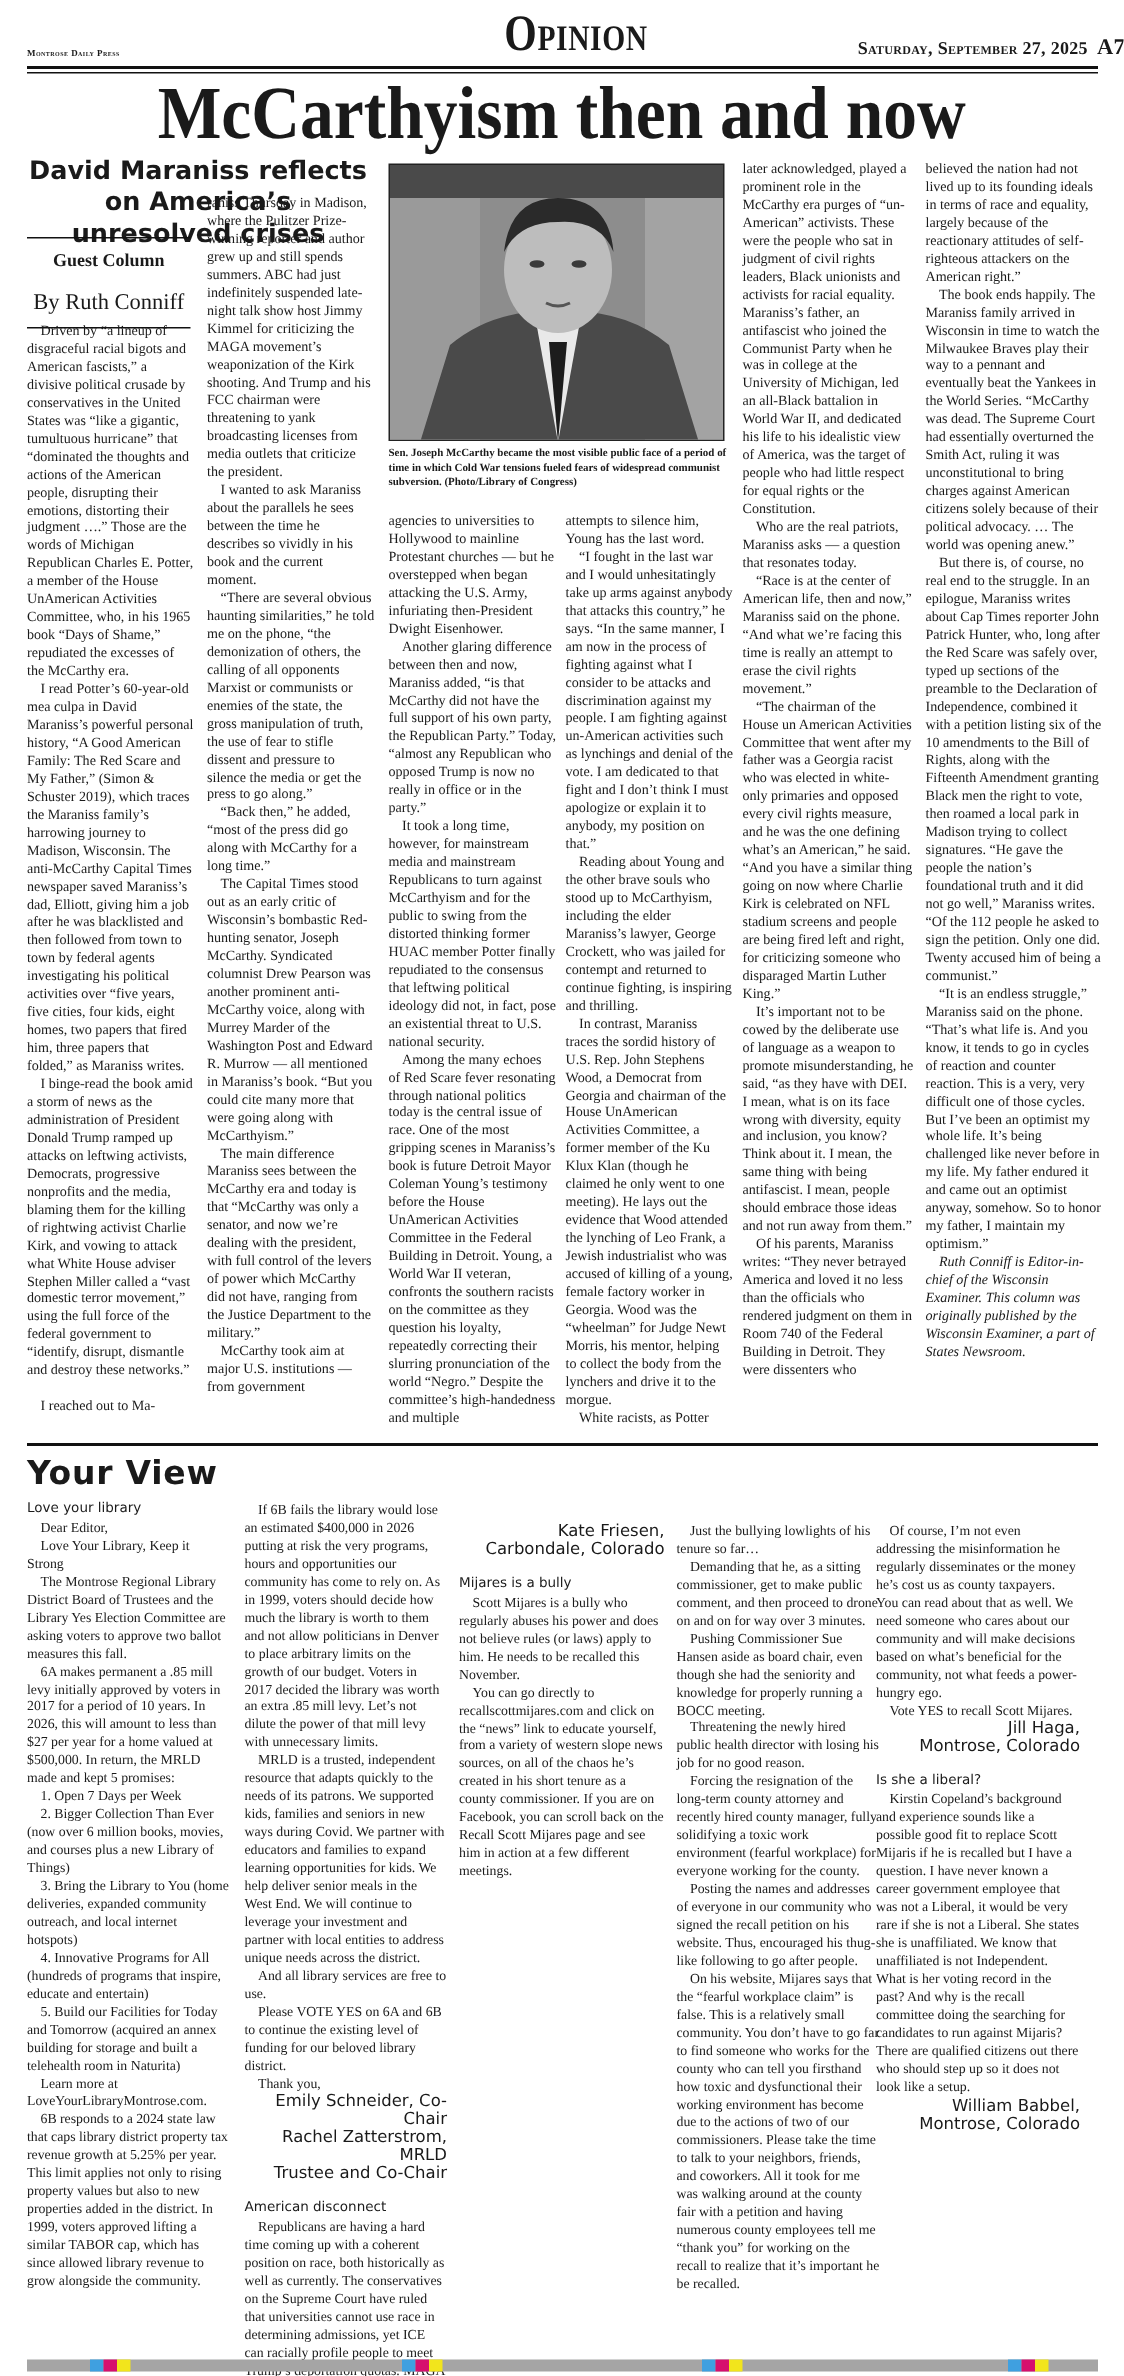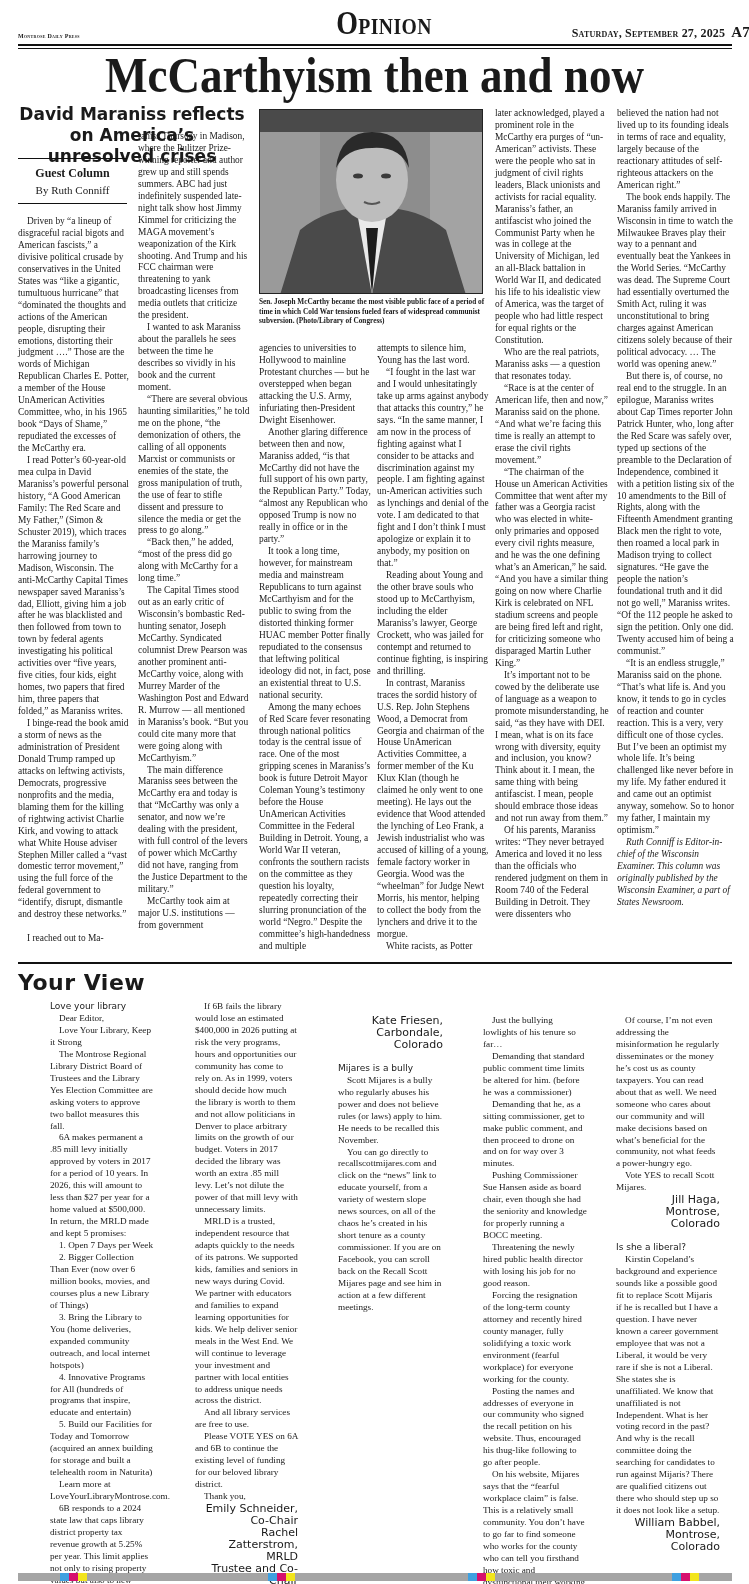--- a/index.html
+++ b/index.html
@@ -12,36 +12,36 @@
   .mh-right { position: absolute; right: 0; bottom: 3px; font-size: 12px; font-variant: small-caps; font-weight: bold; letter-spacing: 0.2px; }
   .mh-right .page { margin-left: 6px; font-size: 15px; }
   .rule-double { position: absolute; left: 18px; width: 714px; top: 44px; height: 5px; border-top: 2px solid #111; border-bottom: 1px solid #111; }
 
   .headline { position: absolute; left: 0; top: 45px; width: 749px; text-align: center; font-size: 50px; font-weight: bold; line-height: 60px; letter-spacing: 0px; transform: scaleX(0.9); }
 
   .subhead { position: absolute; left: 18px; top: 104px; width: 228px; font-family: "DejaVu Sans", sans-serif; font-weight: bold; font-size: 17px; line-height: 21px; text-align: center; }
 
   .guest-box { position: absolute; left: 18px; top: 158px; width: 109px; border-top: 1px solid #111; border-bottom: 1px solid #111; padding: 5px 0 7px 0; text-align: center; }
   .guest-title { font-size: 12px; font-weight: bold; line-height: 18px; }
-  .guest-by { font-size: 11px; margin-top: 2px; }
+  .guest-by { font-size: 15px; margin-top: 12px; }
 
   .col { position: absolute; font-size: 9.4px; line-height: 11.95px; text-align: left; }
   .col p { text-indent: 9px; }
   .col p.noind { text-indent: 0; }
   .col p.gap { margin-top: 12px; }
   .col p.italic { font-style: italic; }
 
   .photo { position: absolute; left: 259px; top: 109px; width: 224px; height: 185px; border: 1px solid #222; overflow: hidden; background: linear-gradient(180deg, #3a3a3a 0%, #6e6e6e 20%, #8a8a8a 45%, #777 70%, #555 100%); }
   .photo-caption { position: absolute; left: 259px; top: 297px; width: 230px; font-size: 7.3px; line-height: 9.6px; font-weight: bold; }
 
   .yv-rule { position: absolute; left: 18px; top: 962px; width: 714px; height: 2px; background: #111; }
   .yv-title { position: absolute; left: 18px; top: 970px; font-family: "DejaVu Sans", sans-serif; font-weight: 900; font-size: 22px; letter-spacing: 0.5px; }
 
   .ycol { position: absolute; font-size: 9.2px; line-height: 11.95px; }
-  .ycol p { text-indent: 9px; margin-left: 32px; }
+  .ycol p { text-indent: 9px; }
   .ycol .lh { font-family: "DejaVu Sans", sans-serif; font-size: 9px; text-indent: 0; margin-top: 0; }
   .ycol .lh.gap { margin-top: 12px; }
   .ycol .sig { text-align: right; font-family: "DejaVu Sans", sans-serif; font-size: 11px; text-indent: 0; }
 
   .colorbar { position: absolute; top: 1573px; height: 8px; background: #a5a5a5; }
   .swatch { position: absolute; top: 1573px; height: 8px; width: 9px; }
 </style>
 </head>
 <body>
 
@@ -164,21 +164,20 @@
   <div id="cont-a"></div>
   <p class="sig">Kate Friesen,</p>
   <p class="sig">Carbondale, Colorado</p>
   <p class="lh gap">Mijares is a bully</p>
   <p>Scott Mijares is a bully who regularly abuses his power and does not believe rules (or laws) apply to him. He needs to be recalled this November.</p>
   <p>You can go directly to recallscottmijares.com and click on the “news” link to educate yourself, from a variety of western slope news sources, on all of the chaos he’s created in his short tenure as a county commissioner. If you are on Facebook, you can scroll back on the Recall Scott Mijares page and see him in action at a few different meetings.</p>
 </div>
 
 <div class="ycol" style="left:451px; top:1015px; width:136px;">
   <p>Just the bullying lowlights of his tenure so far…</p>
-  <p>Demanding that standard public comment time limits be altered for him. (before he was a commissioner)</p>
   <p>Demanding that he, as a sitting commissioner, get to make public comment, and then proceed to drone on and on for way over 3 minutes.</p>
   <p>Pushing Commissioner Sue Hansen aside as board chair, even though she had the seniority and knowledge for properly running a BOCC meeting.</p>
   <p>Threatening the newly hired public health director with losing his job for no good reason.</p>
   <p>Forcing the resignation of the long-term county attorney and recently hired county manager, fully solidifying a toxic work environment (fearful workplace) for everyone working for the county.</p>
   <p>Posting the names and addresses of everyone in our community who signed the recall petition on his website. Thus, encouraged his thug-like following to go after people.</p>
   <p>On his website, Mijares says that the “fearful workplace claim” is false. This is a relatively small community. You don’t have to go far to find someone who works for the county who can tell you firsthand how toxic and dysfunctional their working environment has become due to the actions of two of our commissioners. Please take the time to talk to your neighbors, friends, and coworkers. All it took for me was walking around at the county fair with a petition and having numerous county employees tell me “thank you” for working on the recall to realize that it’s important he be recalled.</p>
 </div>
 
 <div class="ycol" style="left:584px; top:1015px; width:136px;">
   <p>Of course, I’m not even addressing the misinformation he regularly disseminates or the money he’s cost us as county taxpayers. You can read about that as well. We need someone who cares about our community and will make decisions based on what’s beneficial for the community, not what feeds a power-hungry ego.</p>

